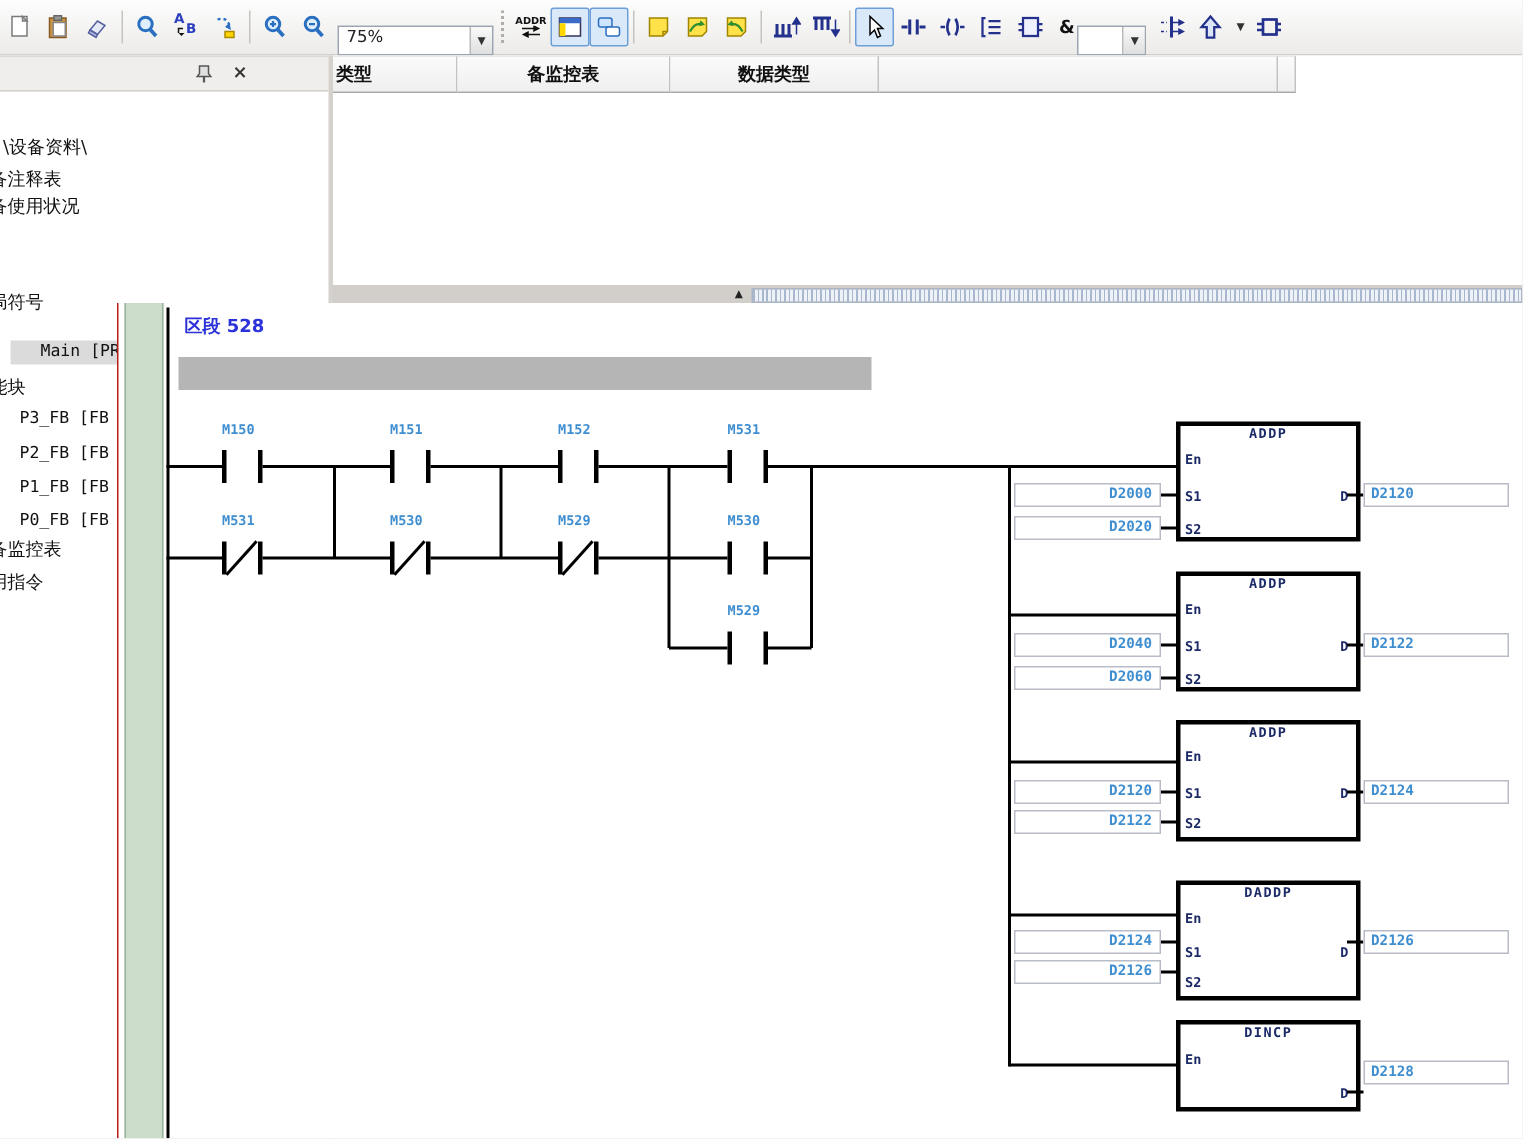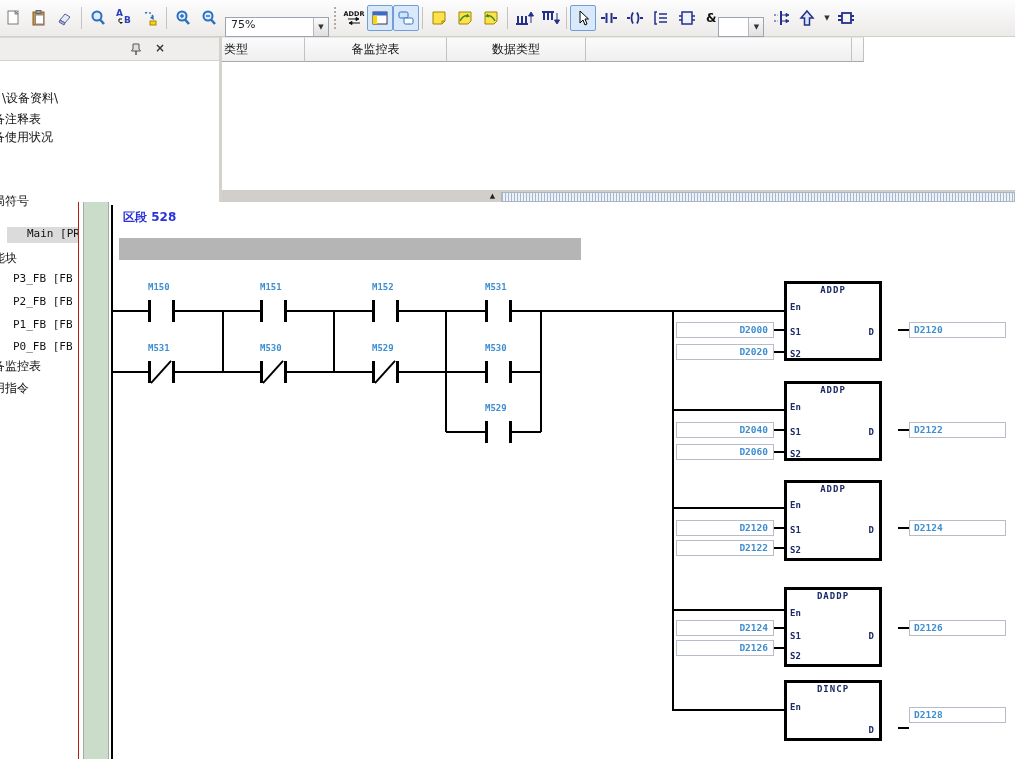--- a/index.html
+++ b/index.html
@@ -36,42 +36,42 @@
   .tree-item.sel{background:#dbdbdb;width:74px;}
   .tree-item .clip{display:inline-block;margin-left:-7px;}
   #vsplit{position:absolute;left:219px;top:37px;width:3px;height:722px;background:#d5d2ce;z-index:2;}
   
   #symtable{position:absolute;left:222px;top:37px;width:793px;height:153px;background:#fff;z-index:2;}
   #sym-title{height:20px;background:#f1f0ee;display:flex;align-items:center;justify-content:center;
              font-size:12px;color:#111;border-bottom:1px solid #e0ddd9;}
   #sym-header{display:flex;height:25px;}
   .hcell{box-sizing:border-box;border-right:1px solid #c2c2c2;border-bottom:1px solid #a8a8a8;
          border-top:1px solid #e8e8e8;background:linear-gradient(#fbfbfb,#efefef);
-         font-size:12px;color:#111;display:flex;align-items:center;justify-content:center;}
+         font-size:12px;color:#111;display:flex;align-items:center;justify-content:center;font-weight:bold;}
   .hcell.first{justify-content:flex-start;padding-left:2px;}
   
   #hsplit{position:absolute;left:222px;top:190px;width:793px;height:12px;background:#d2cfca;z-index:2;}
   #collapse-btn{position:absolute;left:264px;top:1px;width:13px;height:10px;display:flex;align-items:center;
                 justify-content:center;font-size:7px;color:#222;}
   #split-dots{position:absolute;left:279px;top:2px;width:512px;height:8px;border:1px solid #aab6c6;
               background:repeating-linear-gradient(90deg,#a7b7cf 0 1px,#eef1f6 1px 3px);}
   
   #ladder{position:absolute;left:78px;top:202px;width:937px;height:557px;background:#fff;
           border-left:1px solid #b91c1c;overflow:hidden;z-index:5;}
   #margin-bar{position:absolute;left:4px;top:0;width:26px;height:557px;background:#cbdccb;
               border-left:1px solid #9bb39b;border-right:1px solid #9bb39b;box-sizing:border-box;}
   #section-label{position:absolute;left:44px;top:7px;font-weight:bold;font-size:12px;color:#2b32d9;white-space:nowrap;}
   #comment-bar{position:absolute;left:40px;top:36px;width:462px;height:22px;background:#b5b5b5;}
   .wire{position:absolute;background:#000;}
   .contact{position:absolute;width:27px;height:24px;background:#fff;}
   .cbar{position:absolute;top:1px;width:3px;height:22px;background:#000;}
   .cslash{position:absolute;left:12px;top:-3px;width:2px;height:30px;background:#000;transform:rotate(42deg);}
   .dev-label{position:absolute;font:bold 9px "DejaVu Sans Mono","Liberation Mono",monospace;
              color:#3f8ed0;white-space:nowrap;}
-  .fblock{position:absolute;left:705px;width:98px;border:3px solid #000;background:#fff;box-sizing:border-box;}
+  .fblock{position:absolute;left:705px;width:123px;border:3px solid #000;background:#fff;box-sizing:border-box;}
   .fb-title{position:absolute;left:0;right:0;top:1px;text-align:center;
             font:bold 9px "DejaVu Sans Mono","Liberation Mono",monospace;color:#1c2a66;letter-spacing:1px;}
   .pin{position:absolute;font:bold 9px "DejaVu Sans Mono","Liberation Mono",monospace;color:#1c2a66;}
   .opbox{position:absolute;height:16px;background:#fff;border:1px solid #b8bcc8;box-sizing:border-box;
          font:bold 9.5px "DejaVu Sans Mono","Liberation Mono",monospace;color:#3f8ed0;line-height:13px;}
   .op-in{left:597px;width:98px;text-align:right;padding-right:5px;}
   .op-out{left:830px;width:97px;text-align:left;padding-left:4px;}
   svg{display:block;}
 </style>
 </head>

